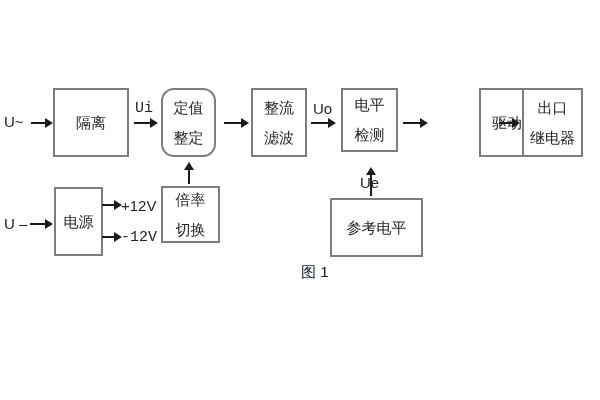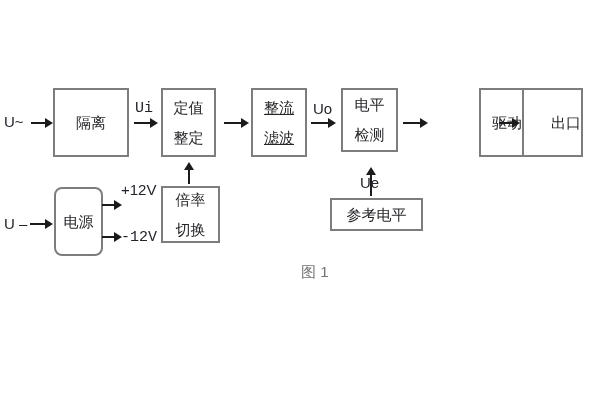--- a/index.html
+++ b/index.html
@@ -7,28 +7,28 @@
     position:relative;width:600px;height:400px;background:#ffffff;overflow:hidden;
     font-family:"Liberation Sans","DejaVu Sans",sans-serif;
   }
   
   .block{
     position:absolute;box-sizing:border-box;border:2px solid #7d7d7d;background:#ffffff;
     display:flex;flex-direction:column;align-items:center;justify-content:center;
     color:#26262a;font-size:15px;line-height:30px;text-align:center;white-space:nowrap;
   }
   .b1{left:53px;top:88px;width:76px;height:69px;}
-  .b2{left:161px;top:88px;width:55px;height:69px;}
-  .b3{left:251px;top:88px;width:56px;height:69px;text-decoration:underline;}
+  .b2{left:161px;top:88px;width:55px;height:69px;border-radius:13px;}
+  .b3{left:251px;top:88px;width:56px;height:69px;}
   .b4{left:341px;top:88px;width:57px;height:64px;}
   .b5{left:431px;top:88px;width:56px;height:69px;margin-left:48px;}
-  .b6{left:522px;top:88px;width:61px;height:69px;align-items:flex-end;}
-  .b7{left:54px;top:187px;width:49px;height:69px;border-radius:8px;}
+  .b6{left:522px;top:88px;width:61px;height:69px;}
+  .b7{left:54px;top:187px;width:49px;height:69px;}
   .b8{left:161px;top:186px;width:59px;height:57px;}
-  .b9{left:330px;top:198px;width:93px;height:33px;}
+  .b9{left:330px;top:198px;width:93px;height:59px;}
   
   .ha{position:absolute;height:10px;}
   .ha::before{content:"";position:absolute;left:0;right:6px;top:4px;height:2px;background:#1b1b1b;}
   .ha::after{content:"";position:absolute;right:0;top:0;width:0;height:0;
     border-left:8px solid #1b1b1b;border-top:5px solid transparent;border-bottom:5px solid transparent;}
   .ha-uac{left:31px;top:118px;width:22px;}
   .ha-ui{left:134px;top:118px;width:24px;}
   .ha-23{left:224px;top:118px;width:25px;}
   .ha-uo{left:311px;top:118px;width:25px;}
   .ha-45{left:403px;top:118px;width:25px;}
@@ -43,23 +43,23 @@
     border-bottom:8px solid #1b1b1b;border-left:5px solid transparent;border-right:5px solid transparent;}
   .va-ratio{left:184px;top:162px;height:22px;}
   .va-ue{left:366px;top:167px;height:29px;}
   
   .sig{position:absolute;font-size:15px;line-height:16px;color:#23232b;white-space:nowrap;}
   .lab-uac{left:4px;top:114px;}
   .lab-udc{left:4px;top:216px;}
   .lab-ui{left:135px;top:101px;font-family:Liberation Mono, monospace;}
   .lab-uo{left:313px;top:101px;}
   .lab-ue{left:360px;top:175px;}
-  .lab-p12{left:121px;top:182px;}
+  .lab-p12{left:121px;top:198px;}
   .lab-m12{left:121px;top:230px;font-family:Liberation Mono, monospace;}
-  .caption{position:absolute;left:301px;top:263px;font-size:15px;color:#737373;}
+  .caption{position:absolute;left:301px;top:263px;font-size:15px;color:#0f172a;}
 </style>
 </head>
 <body>
 
 <div class="canvas">
 
   <div class="block b1">
     <span>隔离</span>
   </div>
   <div class="block b2">
@@ -72,20 +72,21 @@
   </div>
   <div class="block b4">
     <span>电平</span>
     <span>检测</span>
   </div>
   <div class="block b5">
     <span>驱动</span>
   </div>
   <div class="block b6">
     <span>出口</span>
+    <span>继电器</span>
   </div>
 
   <div class="block b7">
     <span>电源</span>
   </div>
   <div class="block b8">
     <span>倍率</span>
     <span>切换</span>
   </div>
   <div class="block b9">

